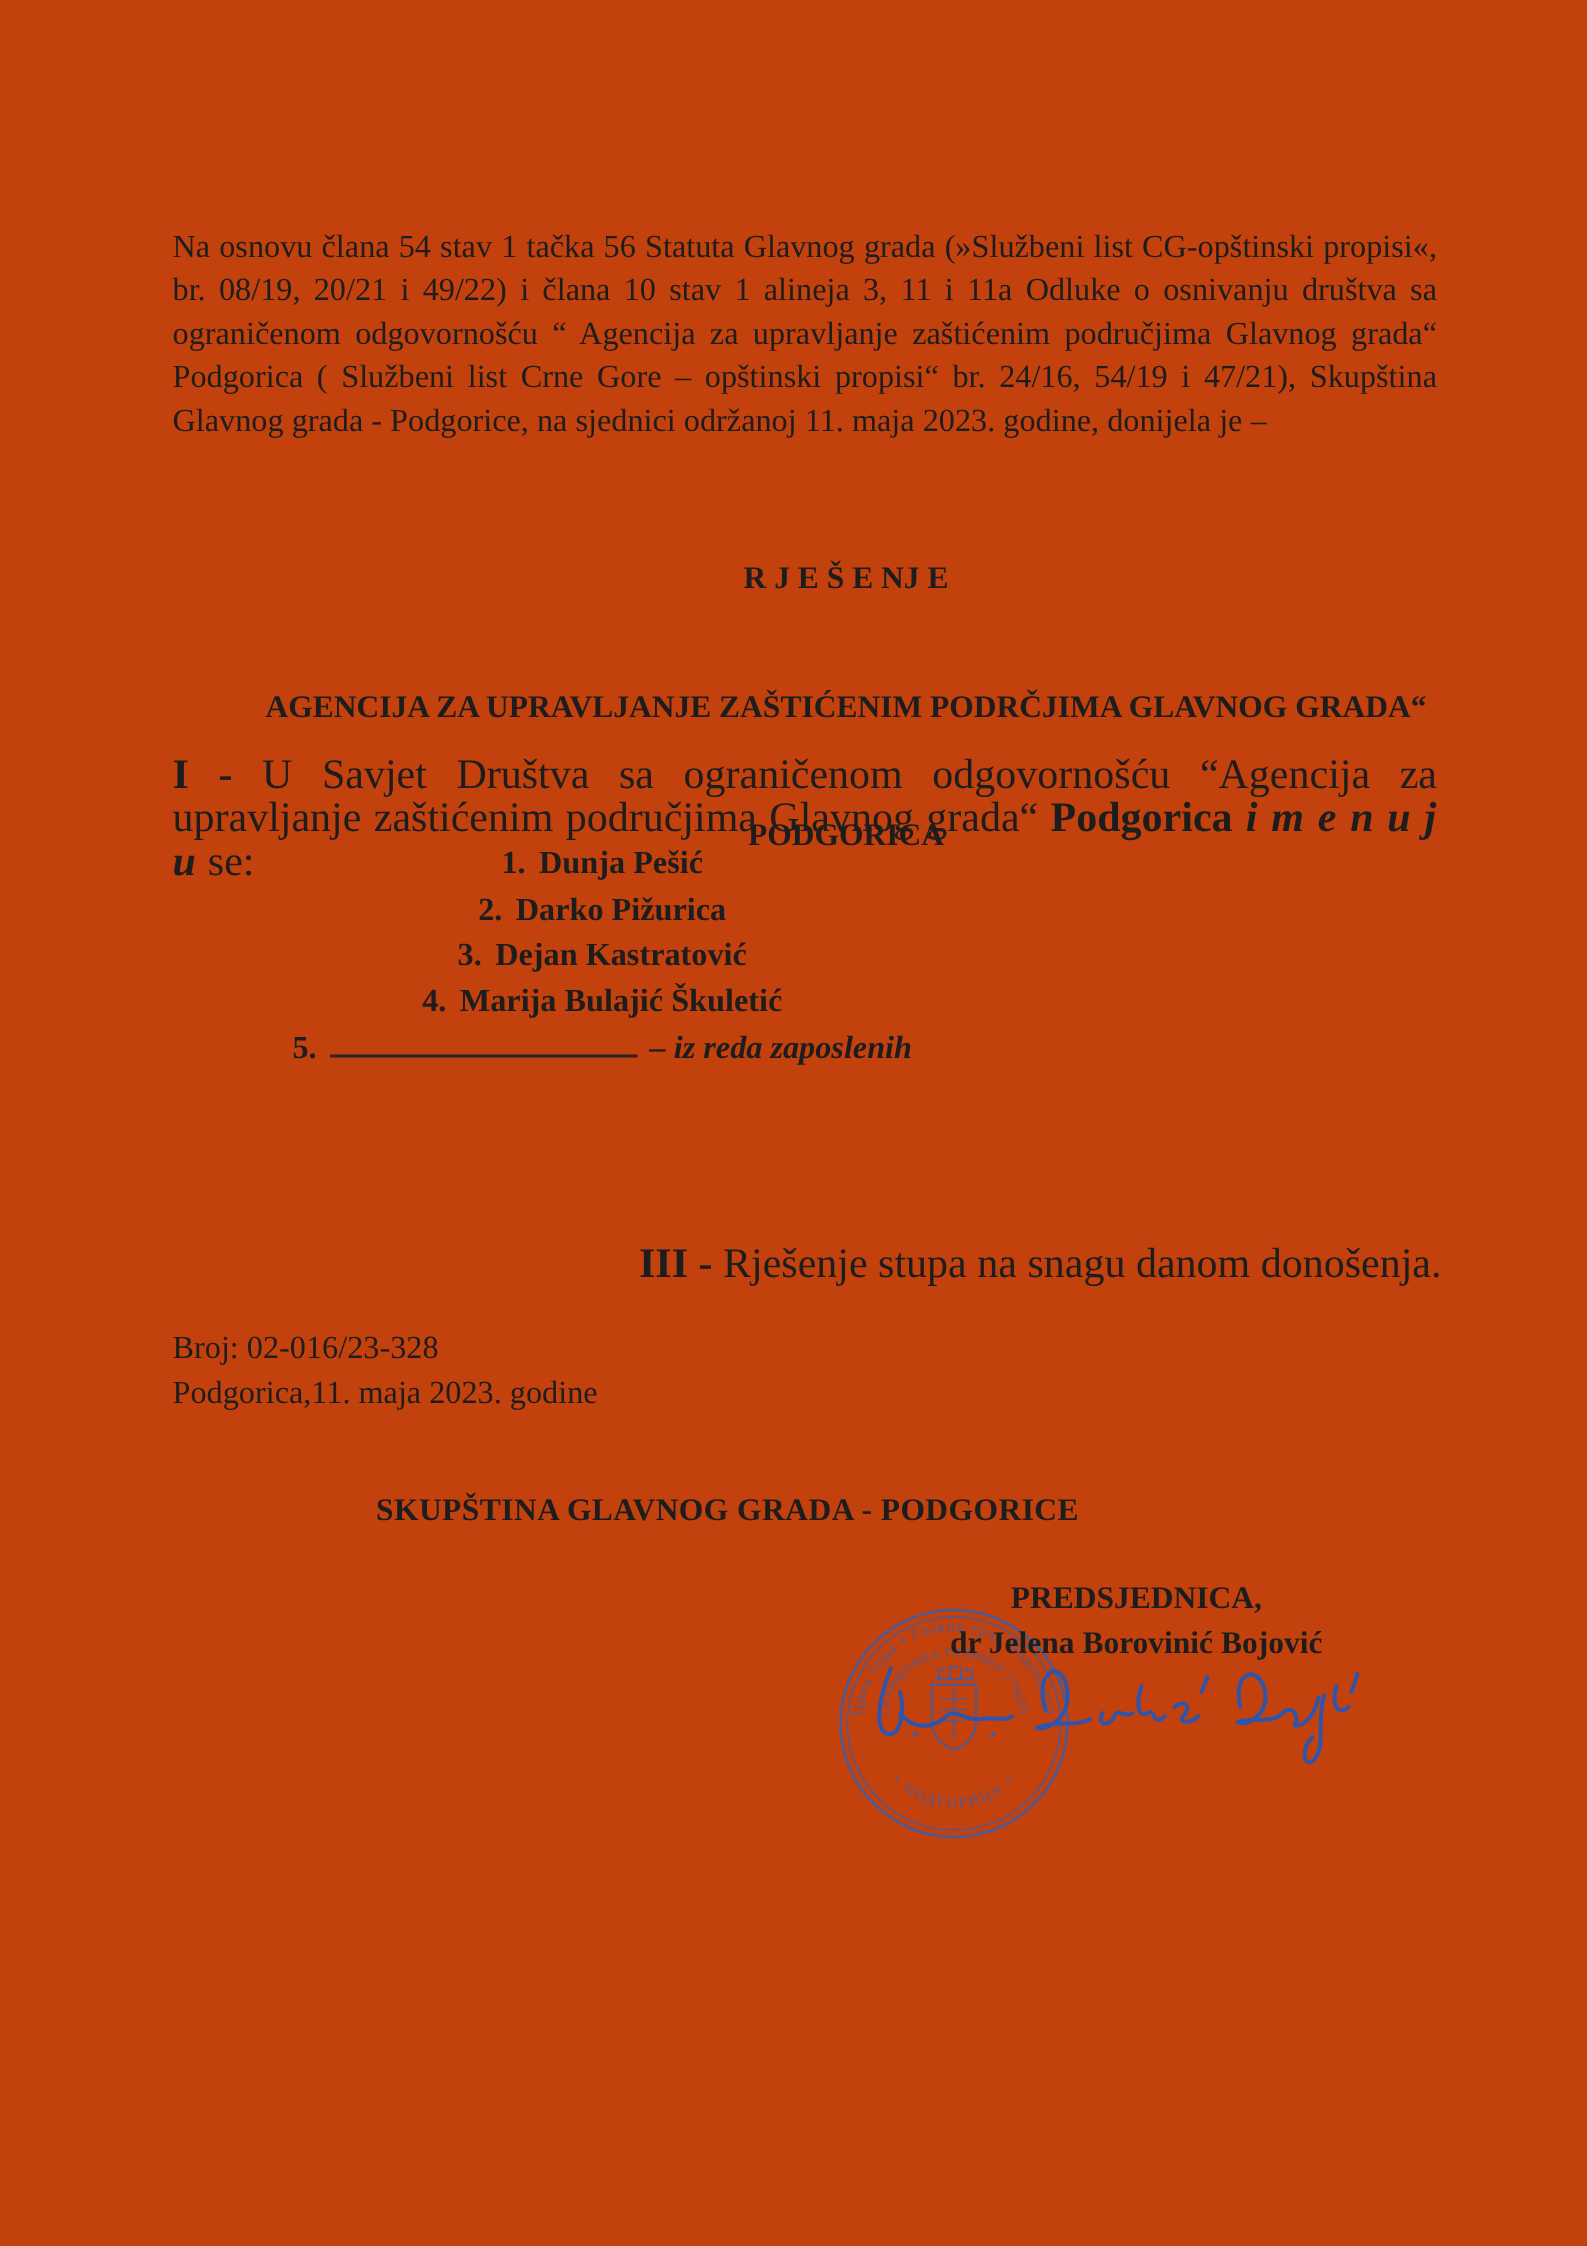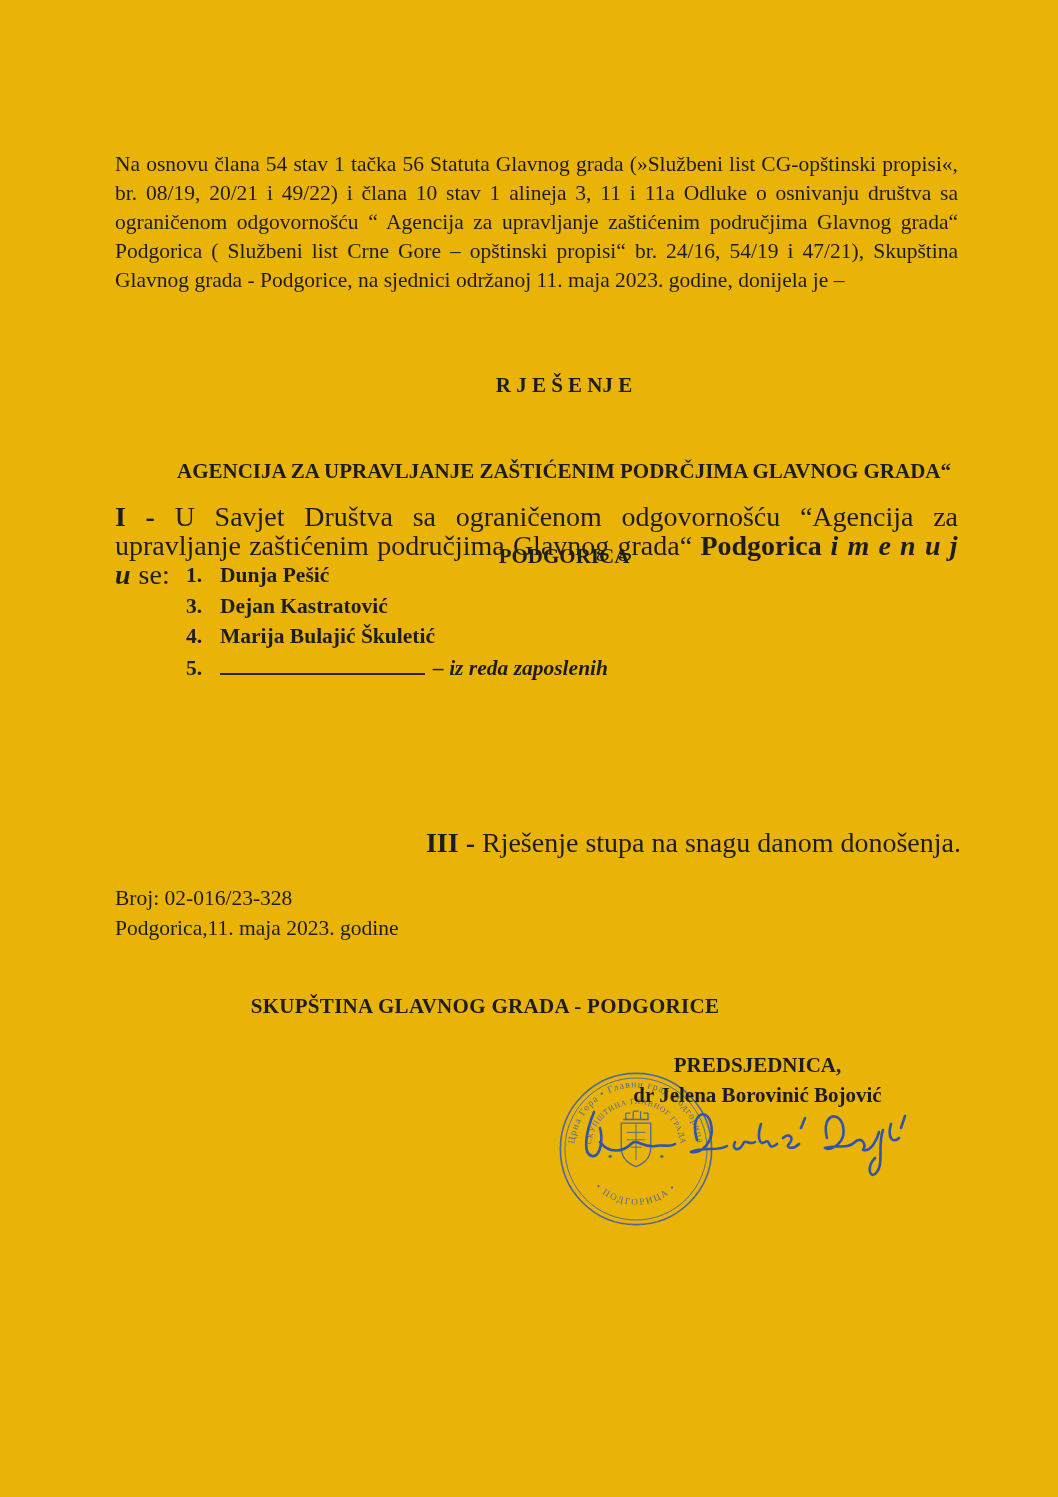--- a/index.html
+++ b/index.html
@@ -1,20 +1,20 @@
 <!DOCTYPE html>
 <html><head>
 <meta charset="utf-8">
 <style>
   html, body { margin: 0; padding: 0; background: #ffffff; }
   .page {
     position: relative;
     width: 1058px;
     height: 1497px;
-    background: #eab308;
+    background: #c2410c;
     font-family: "Liberation Serif", "DejaVu Serif", serif;
     color: #1d1d1d;
     overflow: hidden;
   }
   .intro {
     position: absolute;
     top: 128px; left: 115px; width: 843px;
     font-size: 21.5px; line-height: 29px;
     text-align: justify;
   }
@@ -40,20 +40,21 @@
   .bold { font-weight: bold; }
   .emph {
     font-weight: bold; font-style: italic;
     letter-spacing: 0.5px;
   }
   .list {
     position: absolute;
     top: 560px; left: 186px;
     font-size: 21.5px; line-height: 30.5px;
     font-weight: bold;
+    text-align: center;
   }
   .list-row { white-space: nowrap; }
   .list-num { display: inline-block; min-width: 34px; }
   .blank-line {
     display: inline-block;
     width: 205px; height: 21px;
     border-bottom: 2px solid #262626;
     vertical-align: baseline;
     margin-right: 8px;
   }
@@ -105,20 +106,21 @@
   <div class="title-block">
     <div>R J E Š E NJ E</div>
     <div>AGENCIJA ZA UPRAVLJANJE ZAŠTIĆENIM PODRČJIMA GLAVNOG GRADA“</div>
     <div>PODGORICA</div>
   </div>
 
   <p class="sec sec1"><span class="numeral">I -</span><span> U Savjet Društva sa ograničenom odgovornošću “Agencija za upravljanje zaštićenim područjima Glavnog grada“ </span><span class="bold">Podgorica</span><span class="emph"> i m e n u j u </span><span> se:</span></p>
 
   <div class="list">
     <div class="list-row"><span class="list-num">1.</span><span>Dunja Pešić</span></div>
+    <div class="list-row"><span class="list-num">2.</span><span>Darko Pižurica</span></div>
     <div class="list-row"><span class="list-num">3.</span><span>Dejan Kastratović</span></div>
     <div class="list-row"><span class="list-num">4.</span><span>Marija Bulajić Škuletić</span></div>
     <div class="list-row"><span class="list-num">5.</span><span class="blank-line"></span><span class="list-suffix">– iz reda zaposlenih</span></div>
   </div>
 
 
   <p class="sec sec3"><span class="numeral">III -</span><span> Rješenje stupa na snagu danom donošenja.</span></p>
 
   <div class="ref">
     <div>Broj: 02-016/23-328</div>

